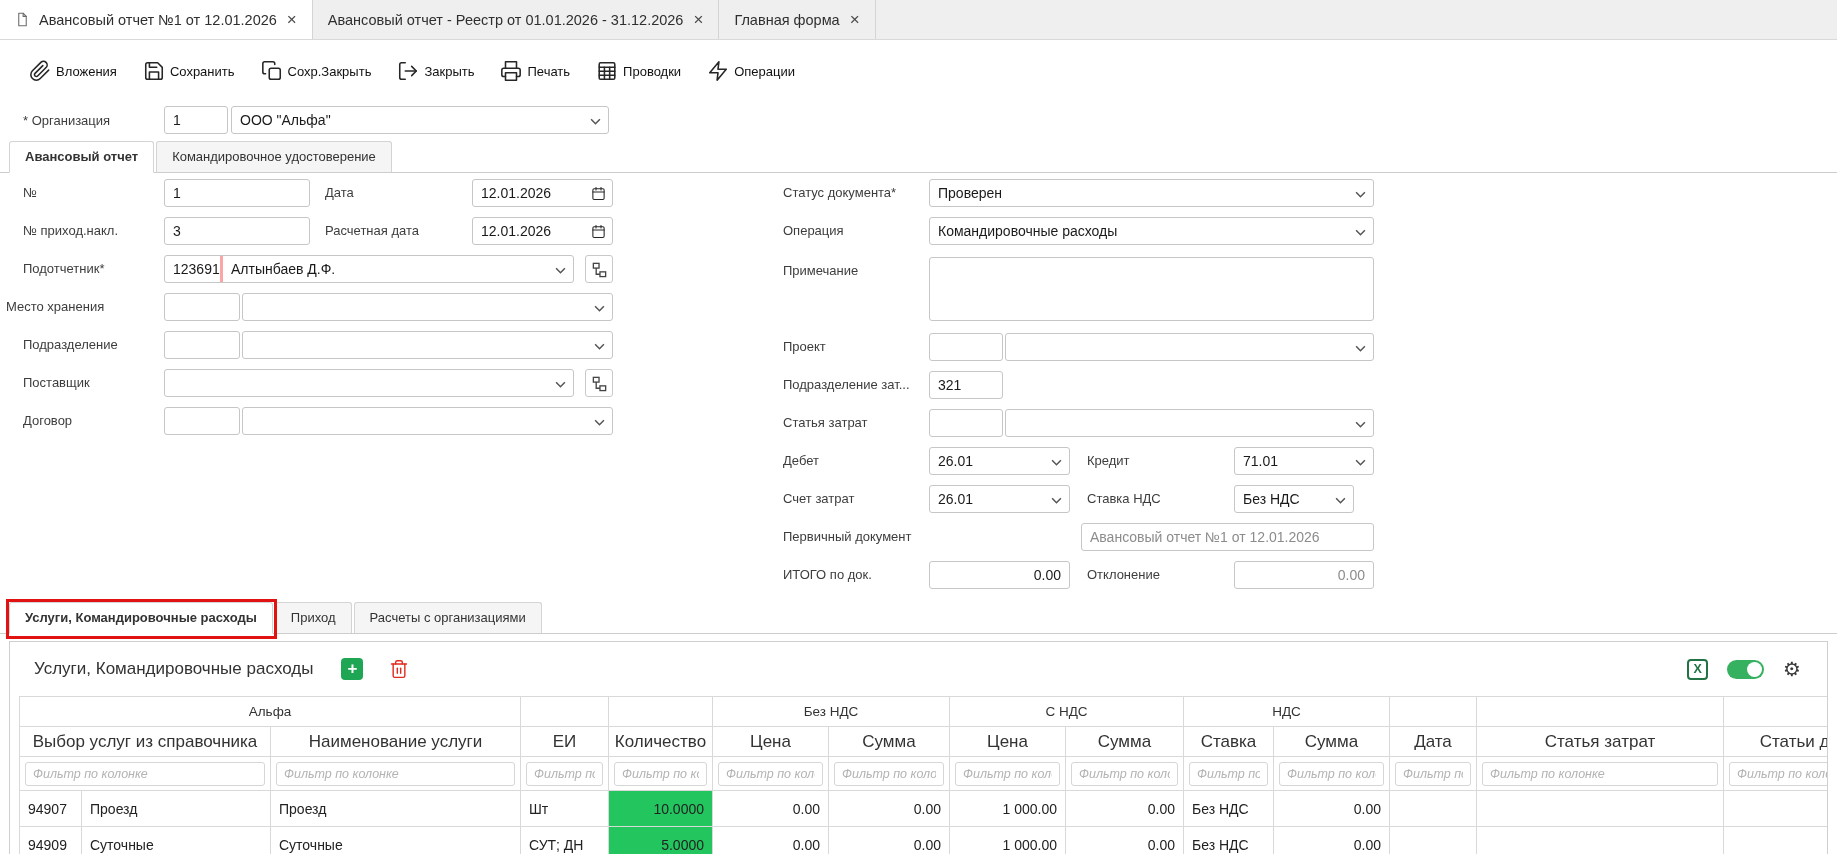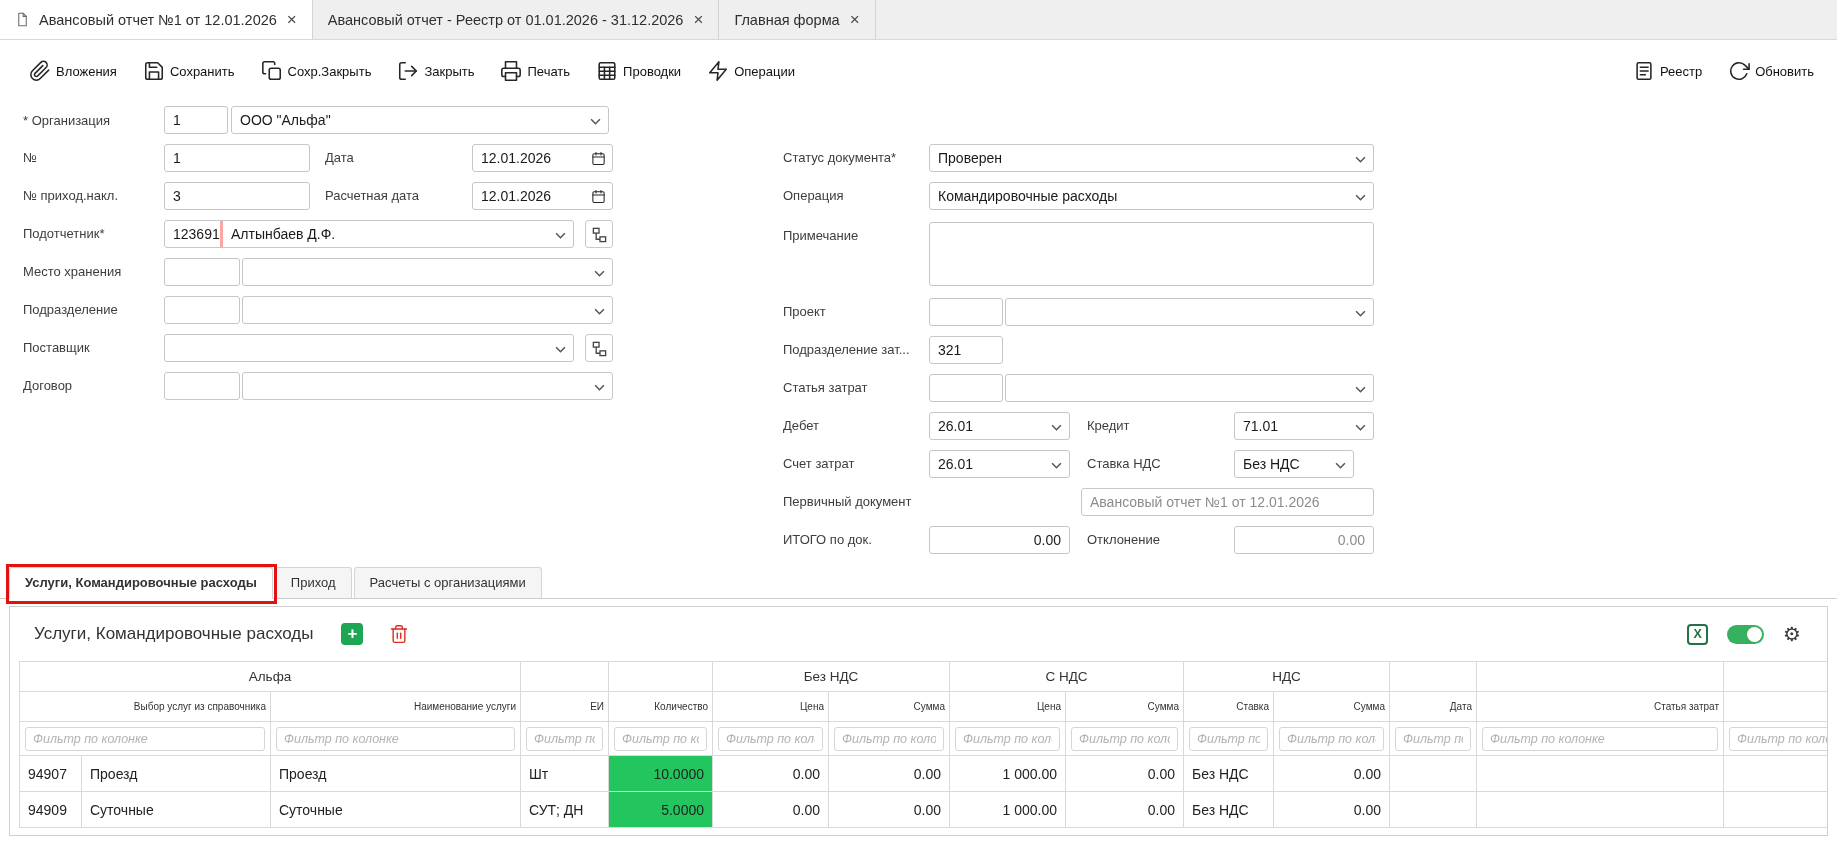--- a/index.html
+++ b/index.html
@@ -73,21 +73,21 @@
              font-size:12.5px;display:flex;align-items:center;justify-content:center;background:#fff;box-sizing:border-box;cursor:pointer;padding:0}
   .toggle{width:37px;height:19px;border-radius:10px;background:#35b15f;position:relative;cursor:pointer}
   .toggle .knob{position:absolute;right:2px;top:2px;width:15px;height:15px;border-radius:50%;background:#fff}
   .gear{font-size:20px;color:#3a3a3a;font-family:"DejaVu Sans",sans-serif;cursor:pointer;line-height:1}
 
   
   .twrap{margin-left:9px;overflow:hidden;width:calc(100% - 9px)}
   .grid{border-collapse:collapse;table-layout:fixed;width:1864px;font-size:14px;color:#222;background:#fff}
   .grid td{border:1px solid #d9d9d9;overflow:hidden;white-space:nowrap}
   .ghead td{height:27px;text-align:center;font-size:13.5px;color:#333}
-  .chead td{height:29px;text-align:right;font-size:10px;color:#333;padding:0 4px}
+  .chead td{height:29px;text-align:center;font-size:17px;color:#333;padding:0 4px}
   .frow td{height:33px;padding:0 5px}
   .flt{width:100%;height:24px;box-sizing:border-box;border:1px solid #d6d6d6;border-radius:3px;
        padding:0 7px;font-size:12.5px;font-family:inherit;color:#333;outline:none}
   .flt::placeholder{font-style:italic;color:#b3b3b3}
   .drow td{height:35px;padding:0 8px}
   .drow td.num{text-align:right}
   .drow td.qty{background:#22c55e;text-align:right}
   .svc-cell{padding:0 !important}
   .svc-inner{display:flex;height:35px;align-items:center}
   .svc-code{width:62px;min-width:62px;padding-left:8px;border-right:1px solid #d9d9d9;height:100%;
@@ -182,57 +182,39 @@
       <span class="tlabel">Проводки</span>
     </div>
     <div class="tbtn">
       <span>
         <svg width="22" height="22" viewBox="0 0 24 24">
             <polygon points="13 2 3 14 12 14 11 22 21 10 12 10 13 2" fill="none" stroke="#262626" stroke-width="1.7" stroke-linejoin="round"></polygon>
           </svg>
       </span>
       <span class="tlabel">Операции</span>
     </div>
-    <div class="tb-right">
-      <div class="tbtn">
-        <span>
-          <svg class="ic" width="22" height="22" viewBox="0 0 24 24">
-              <rect x="4.5" y="3" width="15" height="18" rx="1.5"></rect>
-              <line x1="8" y1="8" x2="16.5" y2="8"></line>
-              <line x1="8" y1="12" x2="16.5" y2="12"></line>
-              <line x1="8" y1="16" x2="13.5" y2="16"></line>
-            </svg>
-        </span>
-        <span class="tlabel">Реестр</span>
-      </div>
-      <div class="tbtn">
-        <span>
-          <svg class="ic" width="22" height="22" viewBox="0 0 24 24">
-              <polyline points="23 4 23 10 17 10"></polyline>
-              <path d="M20.49 15a9 9 0 11-2.12-9.36L23 10"></path>
-            </svg>
-        </span>
-        <span class="tlabel">Обновить</span>
-      </div>
-    </div>
   </div>
 
   <div class="org-row">
     <span class="lbl">* Организация</span>
     <input class="txt" style="width: 64px;" value="1">
     <div class="combo" style="width:378px;margin-left:3px;position:relative">
       <span>ООО "Альфа"</span>
       <span class="chev">
           <svg width="11" height="7" viewBox="0 0 10 6">
             <polyline points="1 1 5 5 9 1" stroke="#555" stroke-width="1.4" fill="none"></polyline>
           </svg>
         </span>
     </div>
   </div>
 
+  <div class="ftabs">
+    <div class="ftab active">Авансовый отчет</div>
+    <div class="ftab">Командировочное удостоверение</div>
+  </div>
 
   <div class="form-area">
 
     <span class="flabel" style="left:23px;top:6px">№</span>
     <input class="txt" style="left: 164px; top: 6px; width: 146px;" value="1">
     <span class="flabel" style="left:325px;top:6px">Дата</span>
     <div class="combo datebox" style="left:472px;top:6px;width:141px">
       <span>12.01.2026</span>
       <span class="cal">
           <svg class="ic" width="15" height="15" viewBox="0 0 24 24">
@@ -272,21 +254,21 @@
     <button class="hier-btn" style="left:585px;top:82px">
       <span>
           <svg width="17" height="17" viewBox="0 0 18 18" fill="none" stroke="#444" stroke-width="1.4">
             <rect x="2.5" y="2.5" width="6" height="5"></rect>
             <rect x="9.5" y="11.5" width="6" height="5"></rect>
             <path d="M5.5 7.5v6.5h4"></path>
           </svg>
         </span>
     </button>
 
-    <span class="flabel" style="left:23px;top:120px">Место хранения</span>
+    <span class="flabel" style="left:6px;top:120px">Место хранения</span>
     <input class="txt" style="left: 164px; top: 120px; width: 76px;">
     <div class="combo" style="left:242px;top:120px;width:371px">
       <span></span>
       <span class="chev">
           <svg width="11" height="7" viewBox="0 0 10 6">
             <polyline points="1 1 5 5 9 1" stroke="#555" stroke-width="1.4" fill="none"></polyline>
           </svg>
         </span>
     </div>
 

